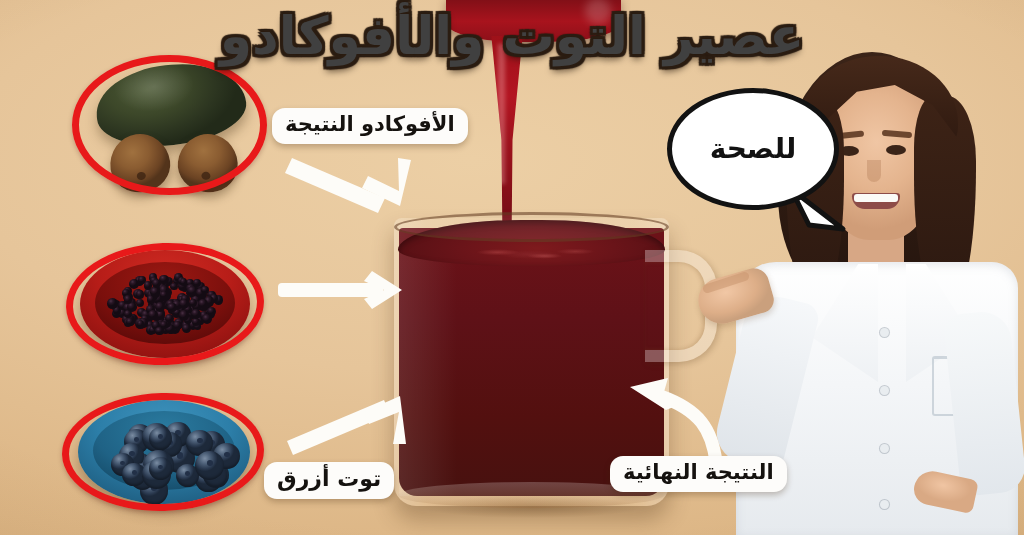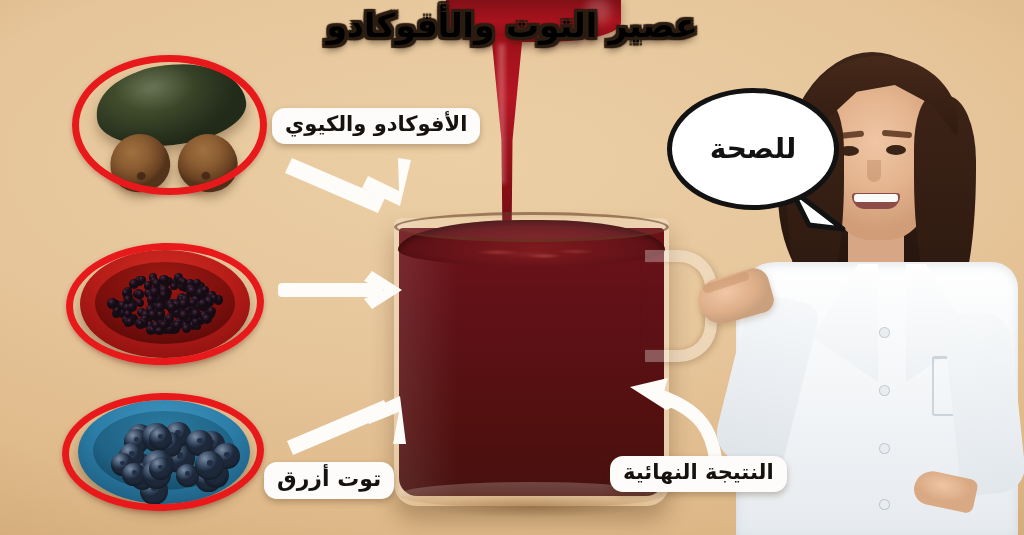--- a/index.html
+++ b/index.html
@@ -19,22 +19,22 @@
   }
   .bg-vig {
     position:absolute; inset:0;
     background:radial-gradient(120% 100% at 50% 45%, rgba(0,0,0,0) 55%, rgba(80,50,20,.13) 100%);
   }
 
   
   .title {
     position:absolute; left:0; right:0; top:6px;
     text-align:center;
-    font-size:33px; font-weight:bold;
-    color:#000000;
+    font-size:52px; font-weight:bold;
+    color:#404040;
     letter-spacing:.5px;
     direction:rtl;
     text-shadow:
       -3px 0 1px #2b1d12, 3px 0 1px #2b1d12, 0 -3px 1px #2b1d12, 0 3px 1px #2b1d12,
       -3px -3px 1px #2b1d12, 3px -3px 1px #2b1d12, -3px 3px 1px #2b1d12, 3px 3px 1px #2b1d12,
       0 5px 7px rgba(30,18,8,.65);
     z-index:40;
   }
 
   
@@ -671,19 +671,19 @@
 
   <svg class="bubble-tail" width="70" height="60" viewBox="0 0 70 60">
     <path d="M6,4 L58,44 L24,40 Z" fill="#ffffff" stroke="#121212" stroke-width="5" stroke-linejoin="round"></path>
   </svg>
   <div class="bubble">
     <div class="bubble-text">
       <span>للصحة</span>
     </div>
   </div>
 
-  <div class="pill pill-1">الأفوكادو والكيوي</div>
+  <div class="pill pill-1">الأفوكادو النتيجة</div>
   <div class="pill pill-3">توت أزرق</div>
   <div class="pill pill-4">النتيجة النهائية</div>
 
   <div class="title">عصير التوت والأفوكادو</div>
 
 </div>
 
 </body></html>

